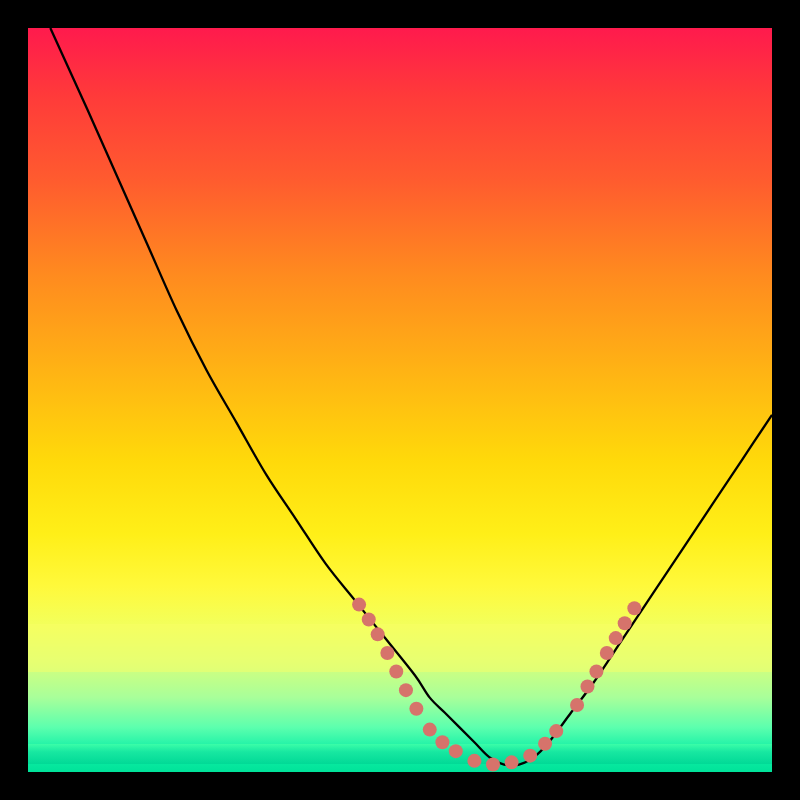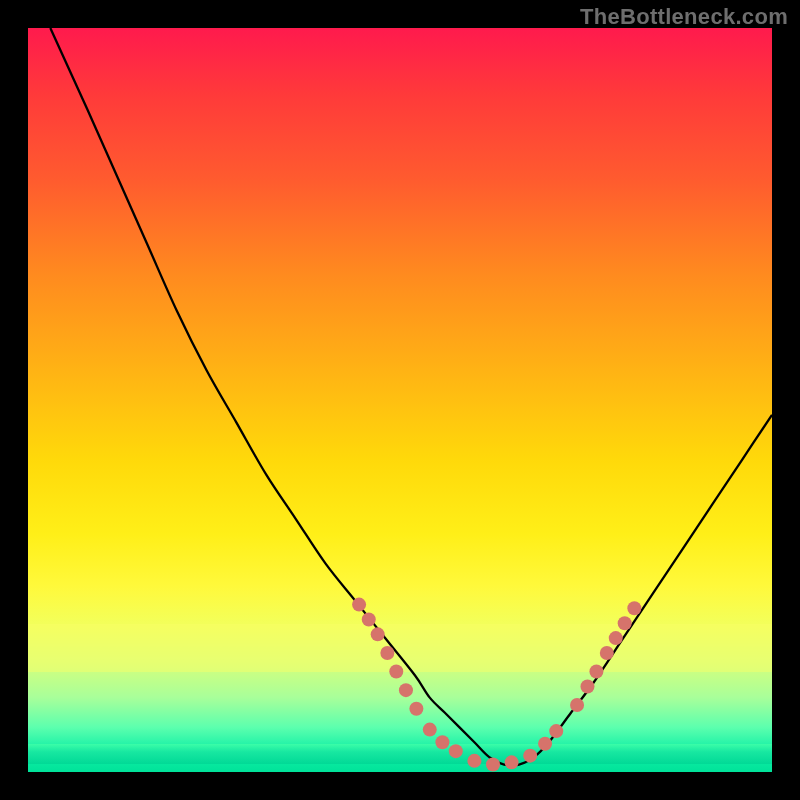--- a/index.html
+++ b/index.html
@@ -117,14 +117,13 @@
         <circle cx="549.07" cy="677.04" r="7" fill="#d6736b"></circle>
         <circle cx="559.49" cy="658.44" r="7" fill="#d6736b"></circle>
         <circle cx="568.42" cy="643.56" r="7" fill="#d6736b"></circle>
         <circle cx="578.83" cy="624.96" r="7" fill="#d6736b"></circle>
         <circle cx="587.76" cy="610.08" r="7" fill="#d6736b"></circle>
         <circle cx="596.69" cy="595.20" r="7" fill="#d6736b"></circle>
         <circle cx="606.36" cy="580.32" r="7" fill="#d6736b"></circle>
       </g>
   </svg>
 
-  <div class="watermark">TheBottleneck.com</div>
 </div>
 
 </body></html>

